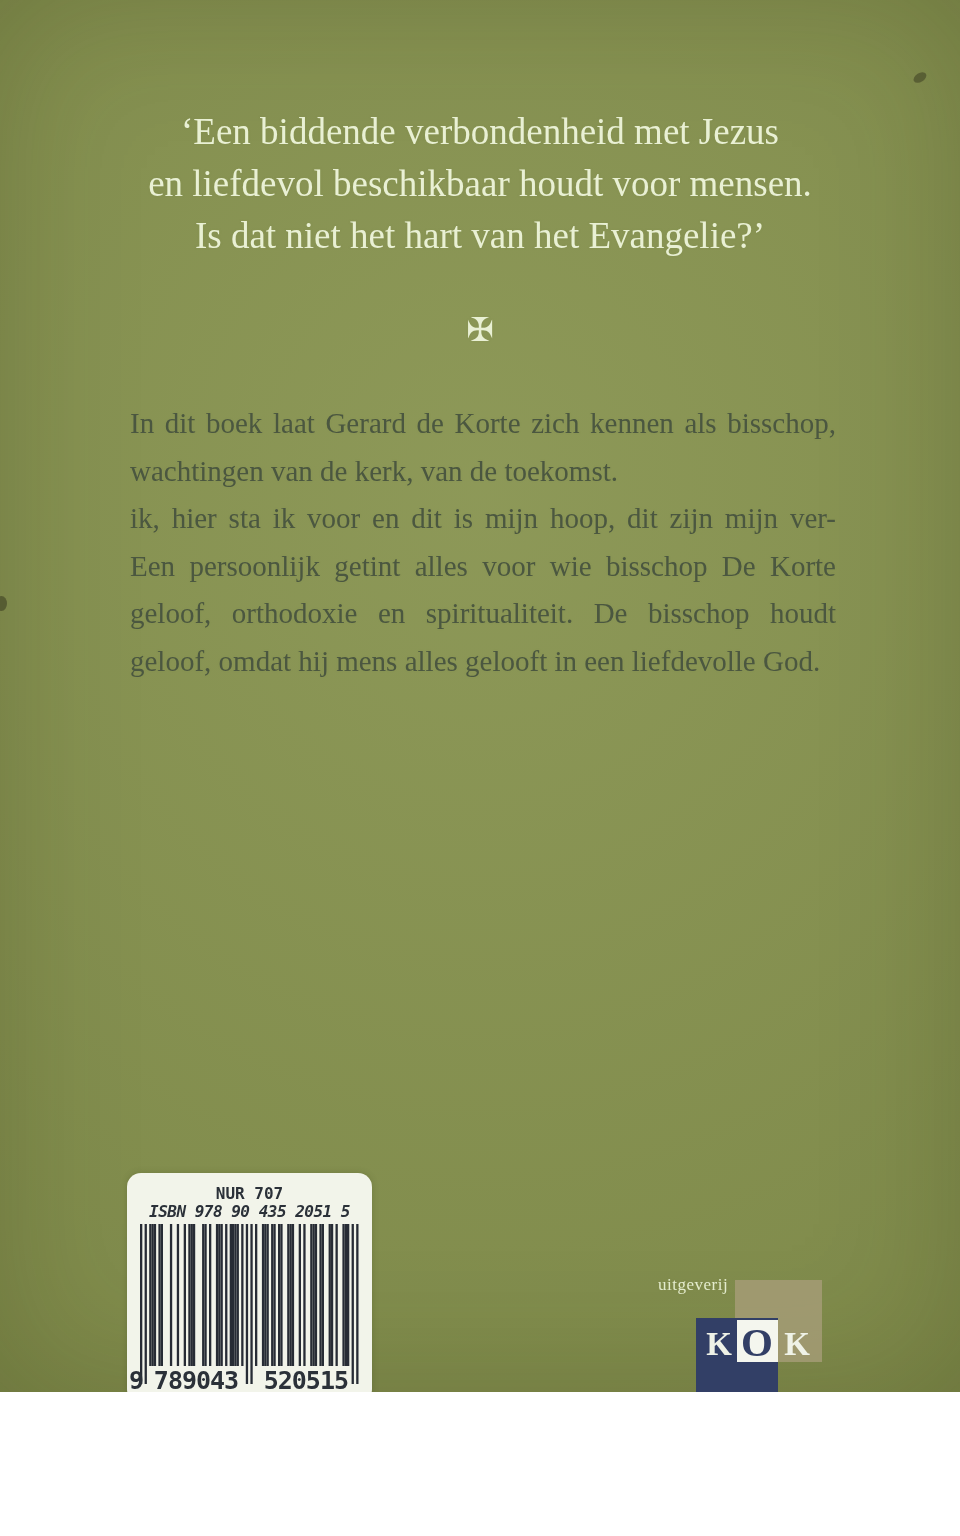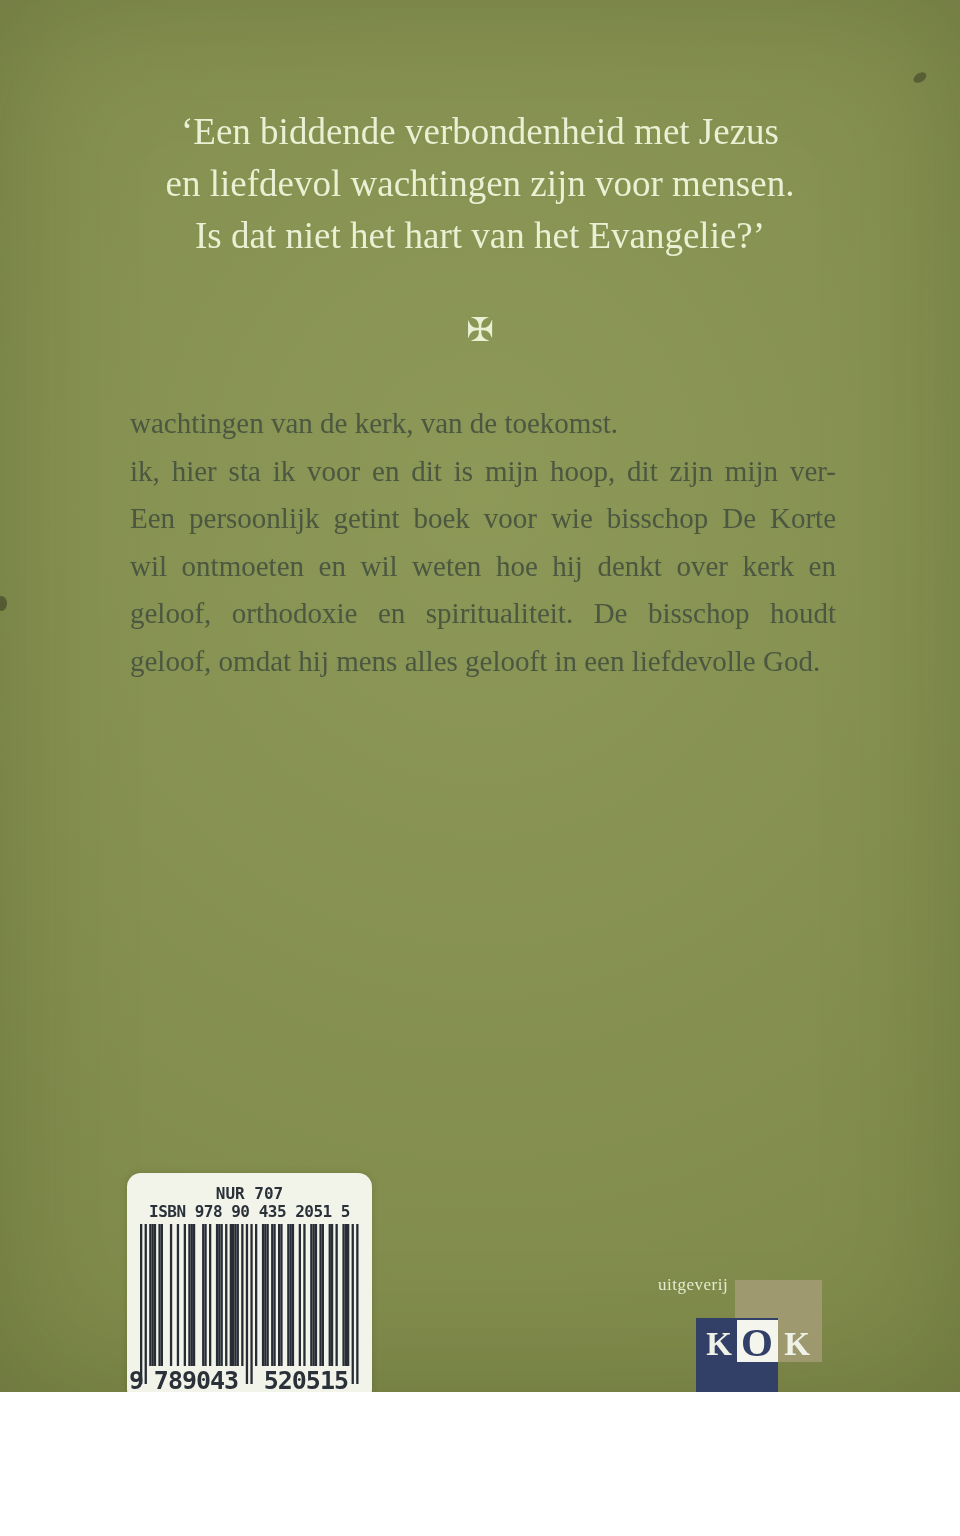--- a/index.html
+++ b/index.html
@@ -60,20 +60,21 @@
     font-size:16px;font-weight:bold;line-height:18px;
     color:var(--barcode_text);
   }
   .isbn{
     position:absolute;top:30px;left:0;right:0;
     text-align:center;
     font-family:"DejaVu Sans Mono", monospace;
     font-size:16px;font-weight:bold;line-height:18px;
     letter-spacing:-0.5px;
     color:var(--barcode_text);
+    font-style:italic;
   }
   .barcode-svg{position:absolute;left:10px;top:51px;}
   .digits{
     position:absolute;left:10px;top:193px;width:225px;height:32px;
     font-family:"DejaVu Sans Mono", monospace;
     font-size:25px;font-weight:bold;
     color:var(--barcode_text);
   }
   .digits span{position:absolute;top:0;}
   .d9{left:-8px;width:14px;text-align:center;}
@@ -102,31 +103,31 @@
   .speck-1{left:913px;top:73px;width:14px;height:9px;transform:rotate(-32deg);opacity:0.8;}
   .speck-2{left:-4px;top:596px;width:11px;height:15px;opacity:0.85;}
 </style>
 </head>
 <body>
 
 <div class="cover">
 
   <div class="quote">
     <div class="quote-line">‘Een biddende verbondenheid met Jezus</div>
-    <div class="quote-line">en liefdevol wachtingen zijn voor mensen.</div>
+    <div class="quote-line">en liefdevol beschikbaar houdt voor mensen.</div>
     <div class="quote-line">Is dat niet het hart van het Evangelie?’</div>
   </div>
 
   <div class="ornament">✠</div>
 
   <div class="body-text">
+    <div class="body-line j">In dit boek laat Gerard de Korte zich kennen als bisschop,</div>
     <div class="body-line">wachtingen van de kerk, van de toekomst.</div>
     <div class="body-line j">ik, hier sta ik voor en dit is mijn hoop, dit zijn mijn ver-</div>
-    <div class="body-line j">Een persoonlijk getint boek voor wie bisschop De Korte</div>
-    <div class="body-line j">wil ontmoeten en wil weten hoe hij denkt over kerk en</div>
+    <div class="body-line j">Een persoonlijk getint alles voor wie bisschop De Korte</div>
     <div class="body-line j">geloof, orthodoxie en spiritualiteit. De bisschop houdt</div>
     <div class="body-line">geloof, omdat hij mens alles gelooft in een liefdevolle God.</div>
   </div>
 
   <div class="barcode-label">
     <div class="nur">NUR 707</div>
     <div class="isbn">ISBN 978 90 435 2051 5</div>
     <svg class="barcode-svg" width="225" height="160" viewBox="0 0 225 160">
         <rect x="3.00" y="0" width="2.30" height="160" fill="#272c35"></rect>
         <rect x="7.60" y="0" width="2.30" height="160" fill="#272c35"></rect>

